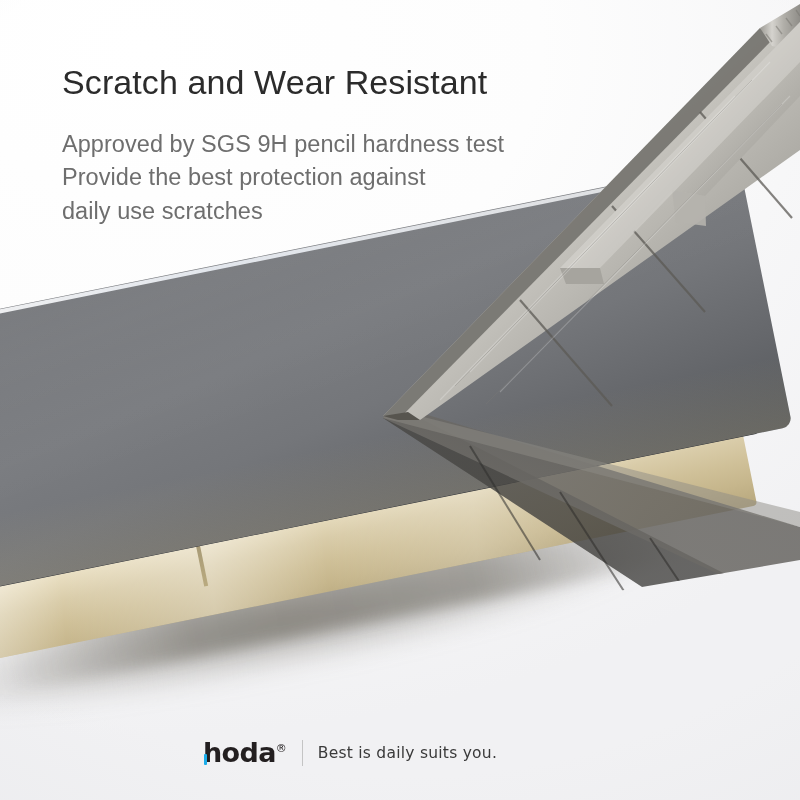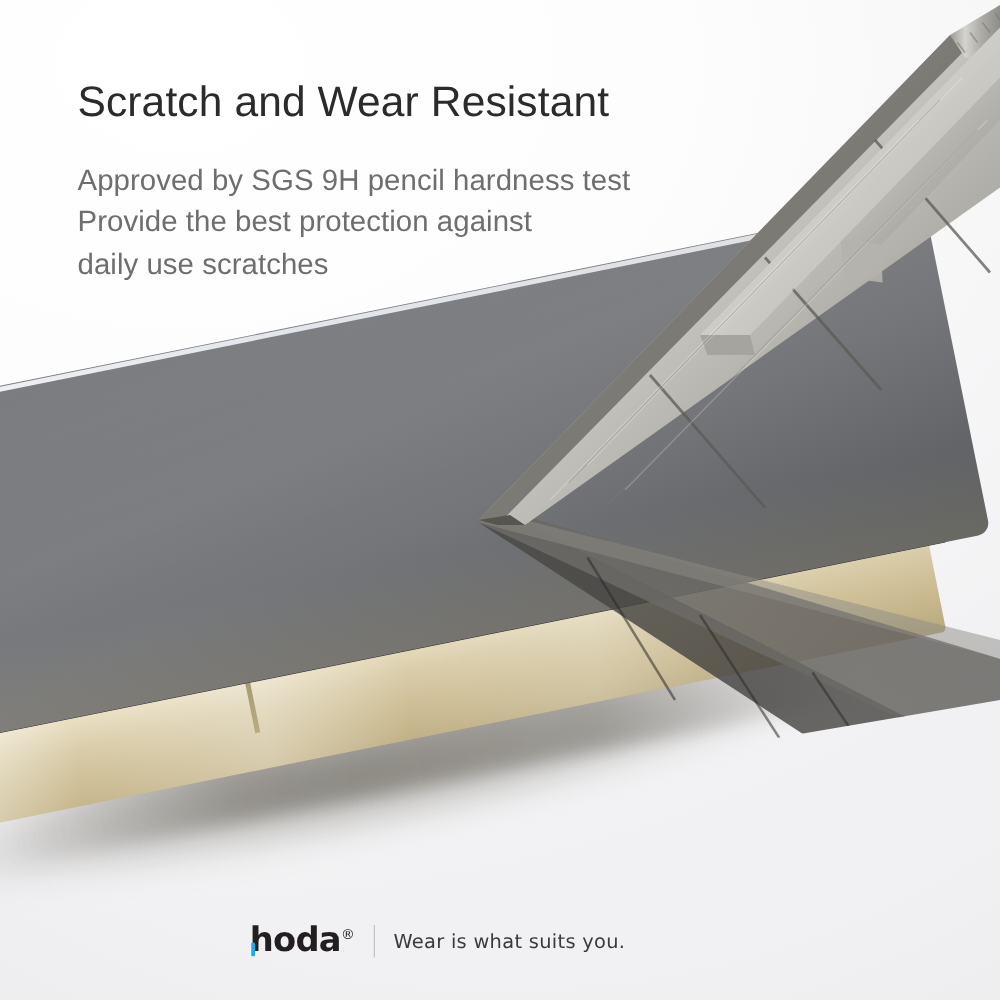--- a/index.html
+++ b/index.html
@@ -249,16 +249,16 @@
   </svg>
 
   <div class="vignette"></div>
 
   <div class="footer">
     <span class="logo">
       <span class="logo-accent"></span>
       <span>hoda</span><span class="reg">®</span>
     </span>
     <span class="divider"></span>
-    <span class="tagline">Wear is what suits you.</span>
+    <span class="tagline">Best is daily suits you.</span>
   </div>
 
 </div>
 
 </body></html>

